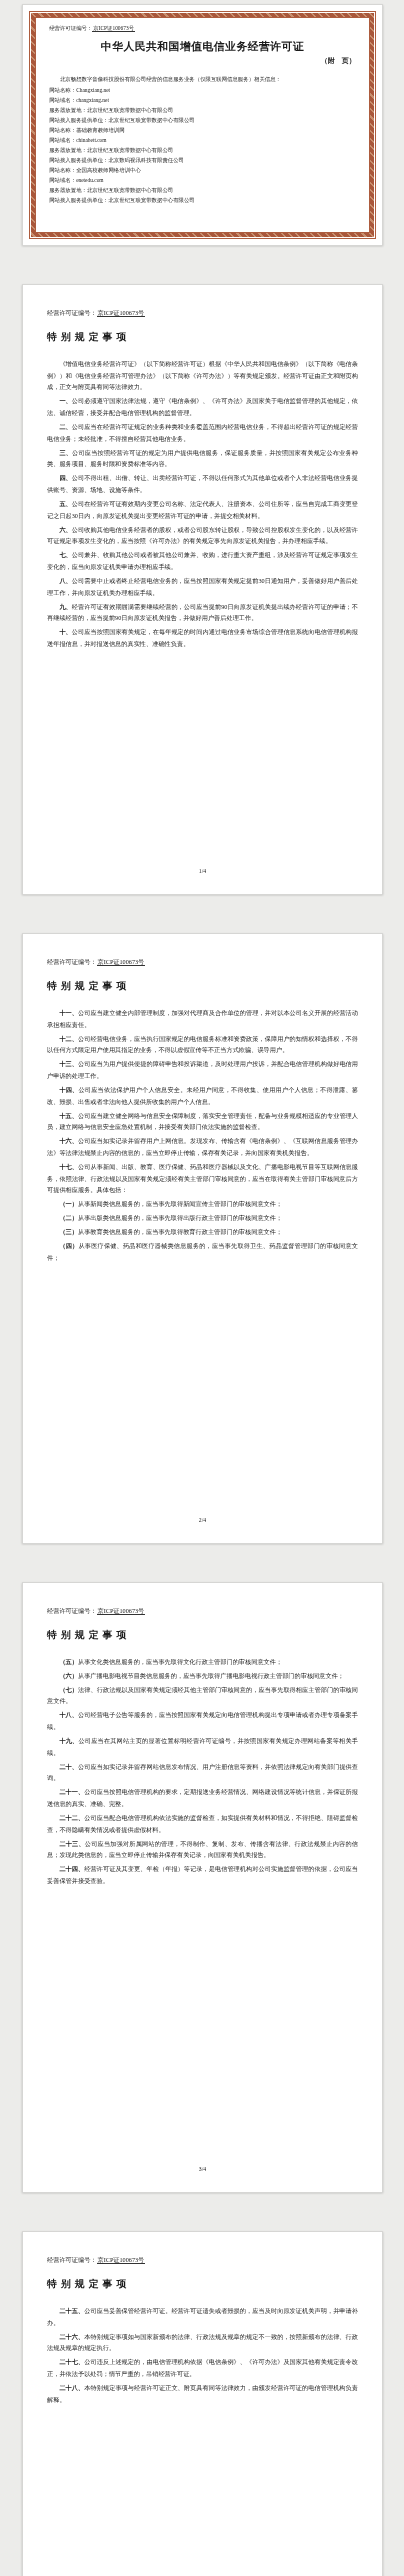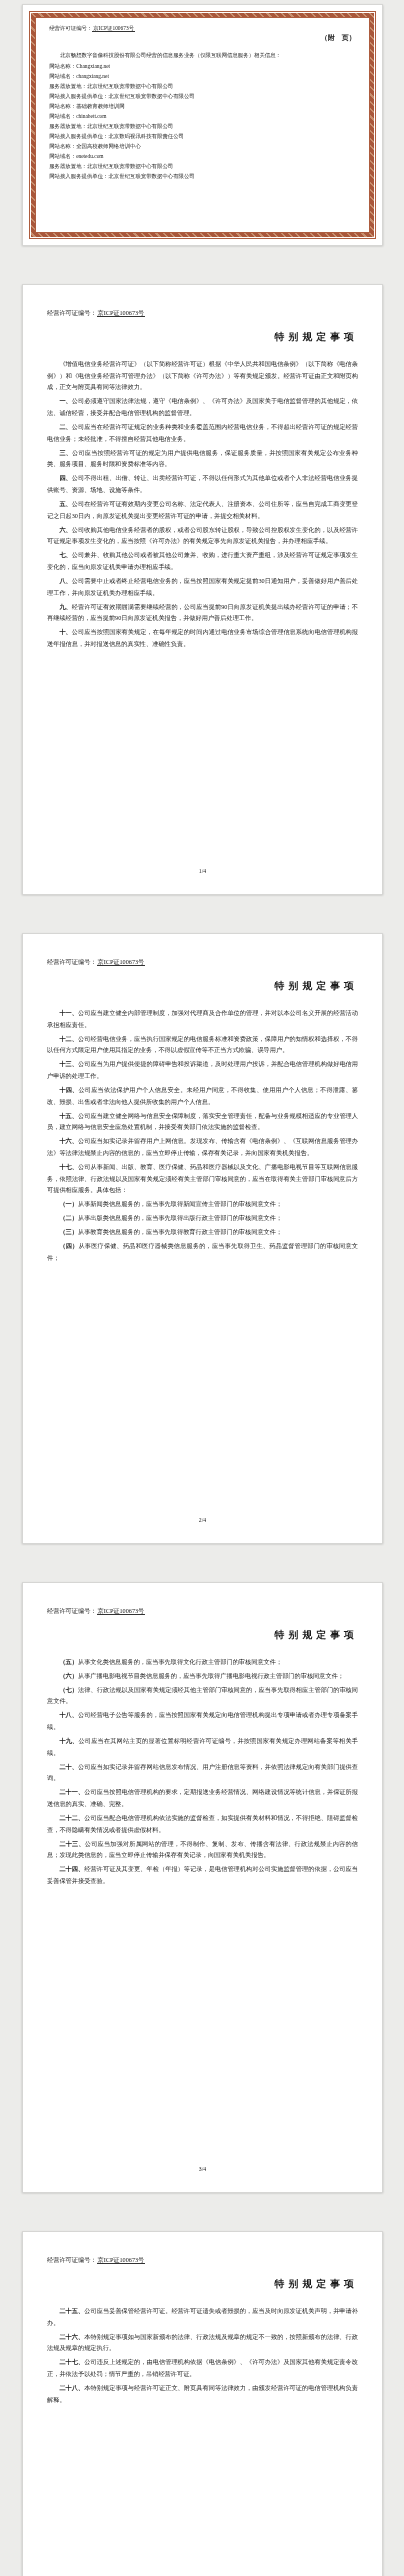--- a/index.html
+++ b/index.html
@@ -83,21 +83,21 @@
   .cert-field .fl { font-weight: normal; }
 
   
   .page-prov {
     height: 611px;
     padding: 24px 24px 46px 24px;
   }
   .prov-header { font-size: 6.2px; }
   .prov-title {
     margin: 13.4px 0 13.4px 0;
-    text-align: right;
+    text-align: left;
     font-size: 9.8px;
     font-weight: bold;
     letter-spacing: 4.1px;
   }
   .prov-body p {
     font-size: 6.2px;
     line-height: 1.9;
     text-indent: 2em;
     text-align: justify;
     margin: 0 0 2.1px 0;
@@ -118,20 +118,21 @@
 
 <div class="canvas">
 
   <section class="page page-cert">
     <div class="f1">
       <div class="f2">
         <div class="f3">
           <div class="cert-header">
             <span>经营许可证编号：</span><span class="license-no">京ICP证100673号</span>
           </div>
+          <h1 class="cert-title">中华人民共和国增值电信业务经营许可证</h1>
           <div class="cert-sub">（附　页）</div>
           <p class="cert-intro">北京畅想数字音像科技股份有限公司经营的信息服务业务（仅限互联网信息服务）相关信息：</p>
           <div class="cert-fields">
               <div class="cert-field"><span class="fl">网站名称：</span><span class="fv">Changxiang.net</span></div>
               <div class="cert-field"><span class="fl">网站域名：</span><span class="fv">changxiang.net</span></div>
               <div class="cert-field"><span class="fl">服务器放置地：</span><span class="fv">北京世纪互联宽带数据中心有限公司</span></div>
               <div class="cert-field"><span class="fl">网站接入服务提供单位：</span><span class="fv">北京世纪互联宽带数据中心有限公司</span></div>
               <div class="cert-field"><span class="fl">网站名称：</span><span class="fv">基础教育教师培训网</span></div>
               <div class="cert-field"><span class="fl">网站域名：</span><span class="fv">chinabett.com</span></div>
               <div class="cert-field"><span class="fl">服务器放置地：</span><span class="fv">北京世纪互联宽带数据中心有限公司</span></div>

